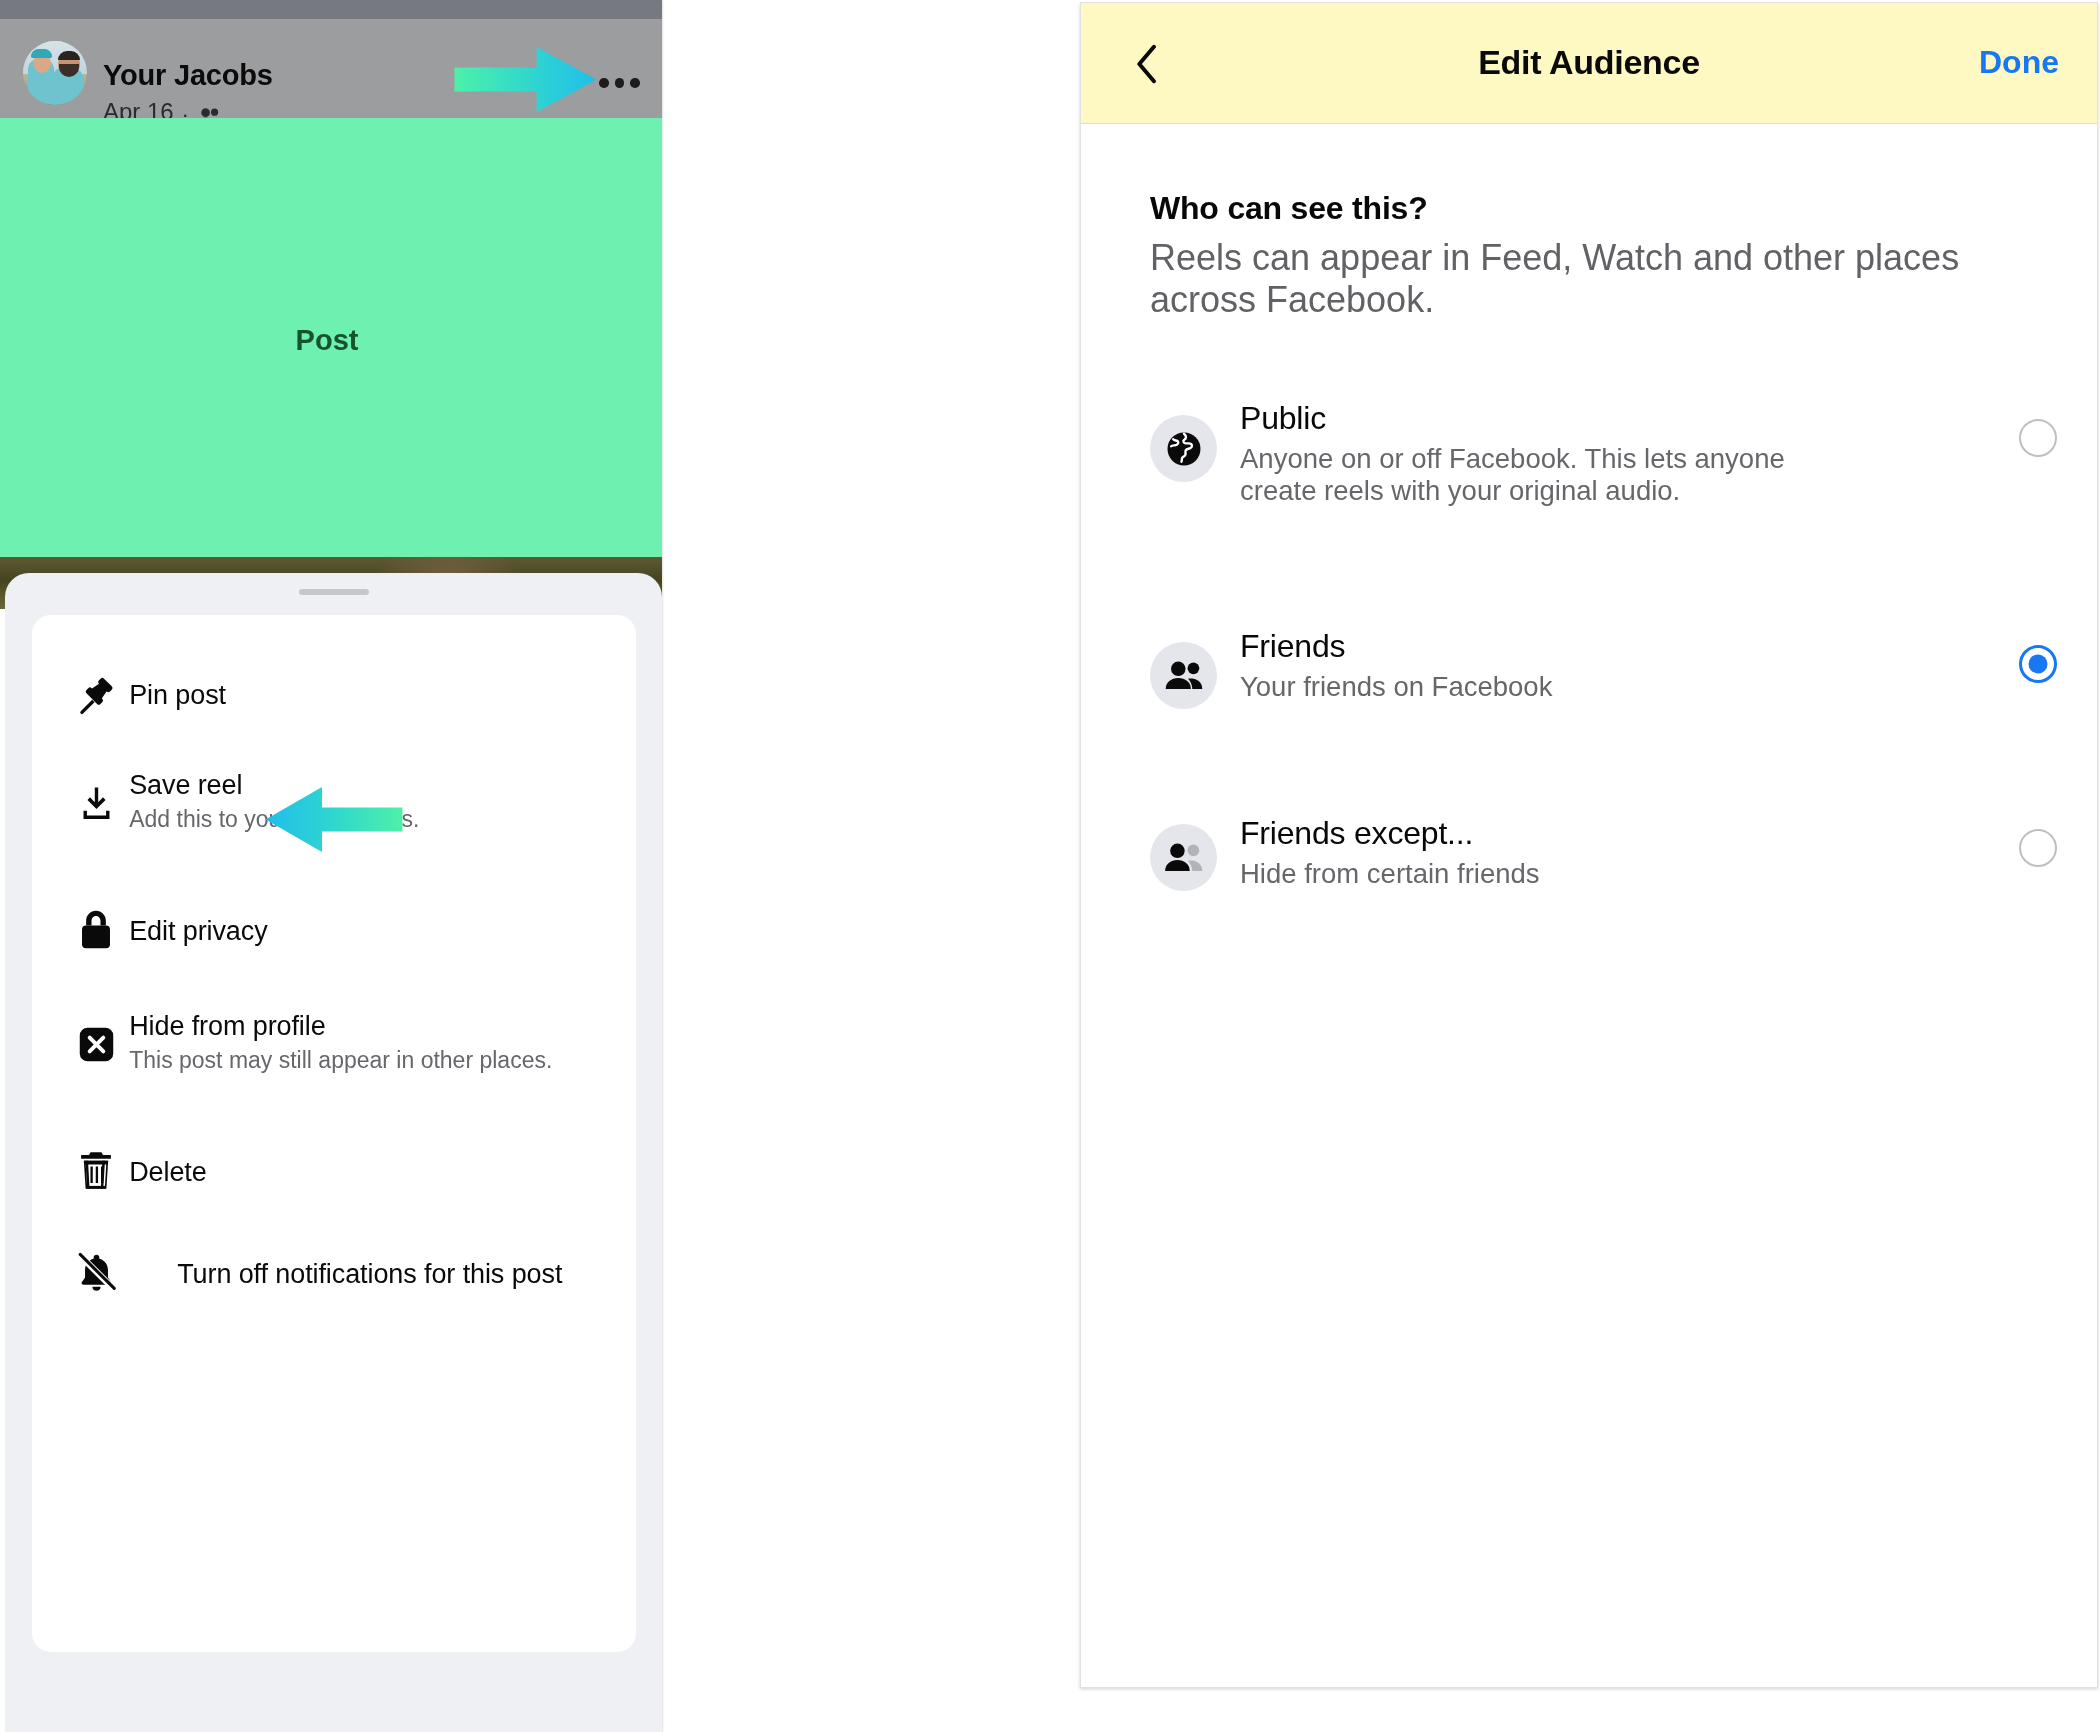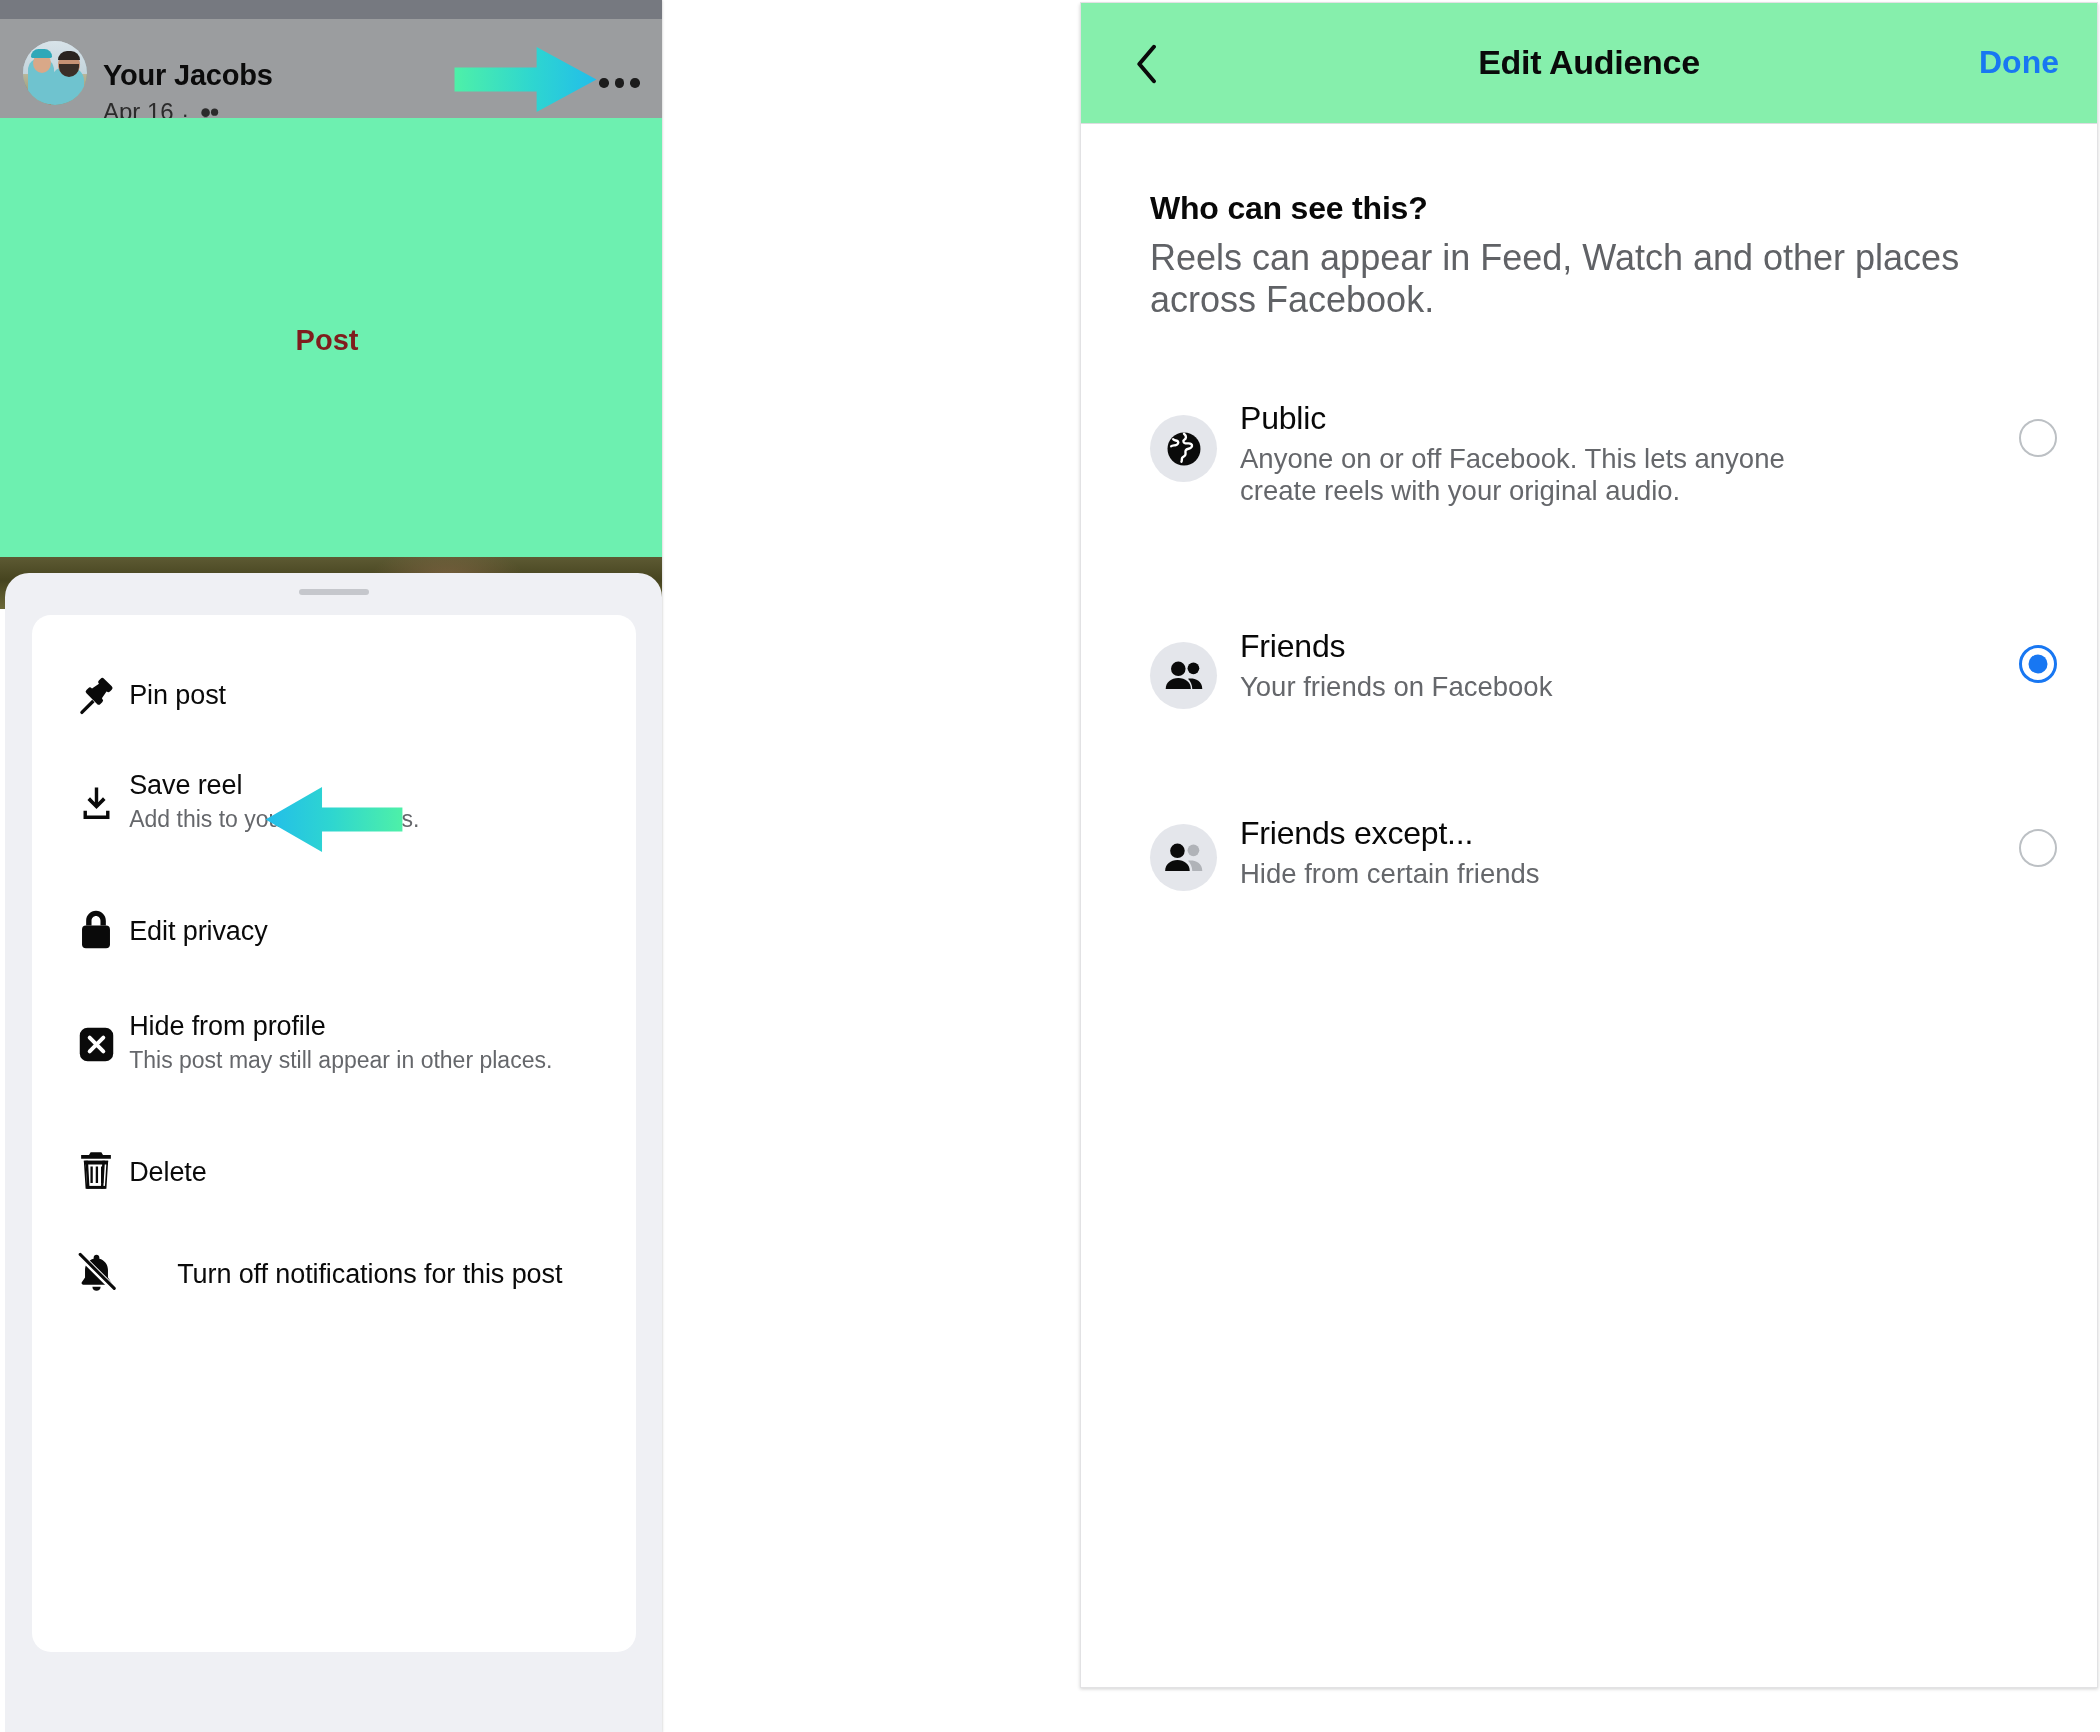--- a/index.html
+++ b/index.html
@@ -129,21 +129,21 @@
   .reel-body {
     position: absolute;
     left: 0; top: 118px;
     width: 662px; height: 439px;
     background: #6df0b0;
   }
   .reel-label {
     position: absolute;
     left: 0; right: 8px; top: 206px;
     text-align: center;
-    font-size: 29px; font-weight: bold; color: #7f1d1d;
+    font-size: 29px; font-weight: bold; color: #14532d;
   }
   .reel-grass {
     position: absolute;
     left: 0; top: 557px;
     width: 662px; height: 52px;
     background: linear-gradient(180deg, #5d5a33 0%, #46441f 45%, #6b6838 100%);
   }
   .reel-grass::after {
     content: "";
     position: absolute; left: 370px; top: 0; width: 155px; height: 100%;
@@ -206,21 +206,21 @@
     width: 1018px; height: 1686px;
     background: #ffffff;
     border: 0.9px solid #e2e2e4;
     box-shadow: 0 1.7px 3.4px rgba(0,0,0,0.18);
     overflow: hidden;
   }
   .rp-navbar {
     position: absolute;
     left: 0; top: 0;
     width: 1016px; height: 121px;
-    background: #86efac;
+    background: #fef9c3;
     border-bottom: 0.9px solid #dcdde0;
   }
   .rp-back {
     position: absolute;
     left: 46px; top: 38px;
     width: 38px; height: 46px;
     display: flex; align-items: center; justify-content: center;
   }
   .rp-title {
     position: absolute;

